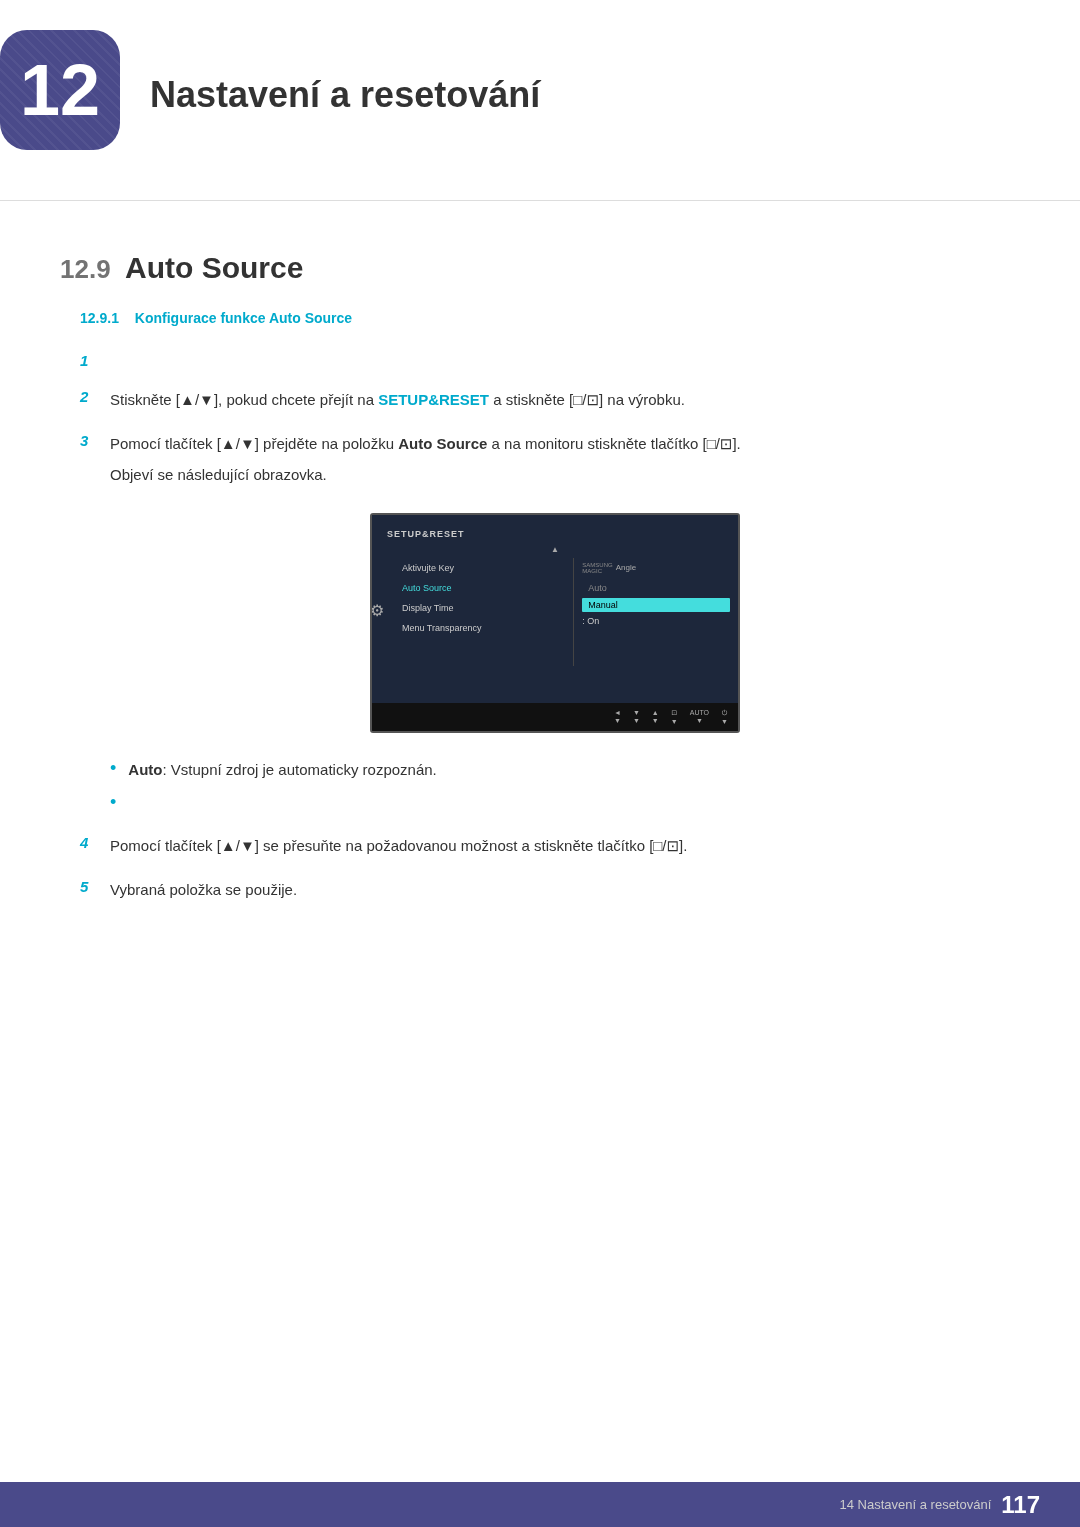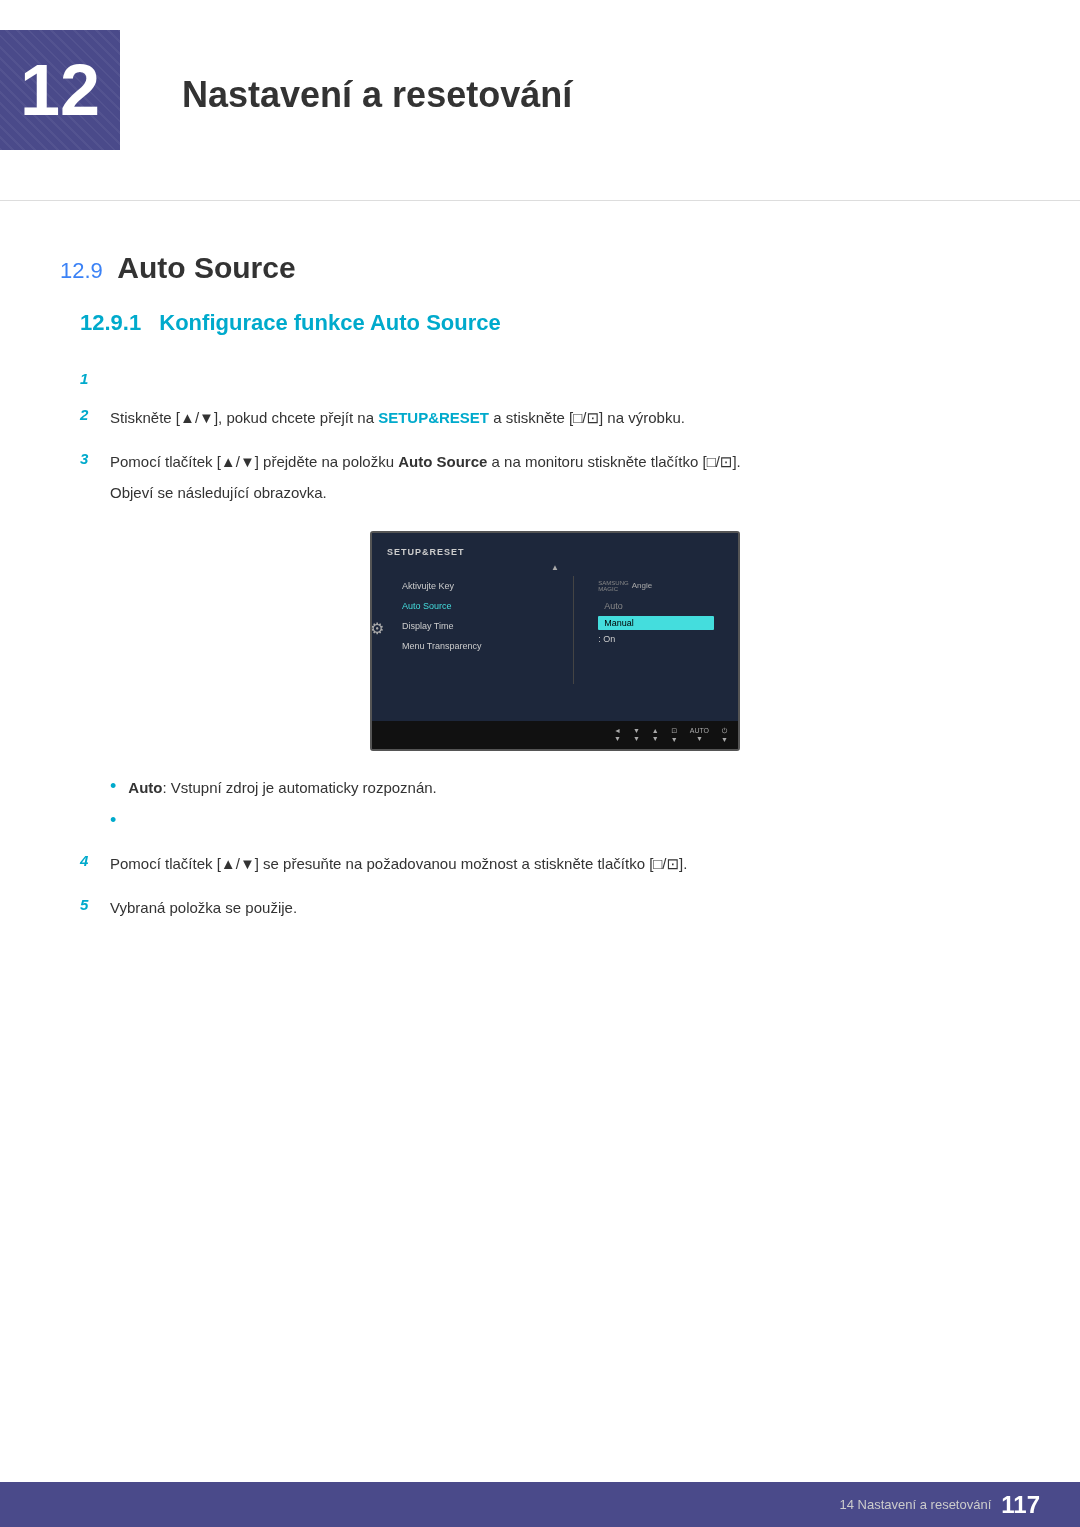--- a/index.html
+++ b/index.html
@@ -24,20 +24,21 @@
 
     .chapter-badge {
       display: flex;
       align-items: center;
       justify-content: center;
       min-width: 120px;
       height: 120px;
       background: #4a4a8a;
       position: relative;
       margin-right: 30px;
+      border-radius: 27px;
     }
 
     .chapter-badge::before {
       content: '';
       position: absolute;
       top: 0; left: 0; right: 0; bottom: 0;
       background: repeating-linear-gradient(
         45deg,
         rgba(255,255,255,0.05) 0px,
         rgba(255,255,255,0.05) 2px,
@@ -53,33 +54,32 @@
       position: relative;
       z-index: 1;
       line-height: 1;
     }
 
     .chapter-title-text {
       font-size: 36px;
       font-weight: bold;
       color: #333;
       padding-top: 10px;
-      margin-left: 32px;
     }
 
     
     .section-title {
       padding: 10px 60px 5px 60px;
       margin-bottom: 20px;
     }
 
     .section-number {
-      font-size: 22px;
-      font-weight: normal;
-      color: #3b82f6;
+      font-size: 26px;
+      font-weight: bold;
+      color: #737373;
     }
 
     .section-name {
       font-size: 30px;
       font-weight: bold;
       color: #333;
       margin-left: 10px;
     }
 
     
@@ -94,24 +94,24 @@
       line-height: 1.6;
     }
 
     .intro-text strong {
       color: #00aacc;
       font-weight: bold;
     }
 
     
     .subsection-title {
-      font-size: 22px;
+      font-size: 14px;
       font-weight: bold;
       color: #00aacc;
-      margin-bottom: 28px;
+      margin-bottom: 20px;
       padding-bottom: 5px;
     }
 
     
     .step {
       display: flex;
       margin-bottom: 18px;
       align-items: flex-start;
     }
 
@@ -204,21 +204,21 @@
       cursor: pointer;
     }
 
     .menu-item.active {
       color: #5dd;
     }
 
     .menu-right {
       width: 45%;
       border-left: 1px solid #444;
-      padding: 4px 24px;
+      padding: 4px 8px;
       position: relative;
     }
 
     .submenu-label {
       font-size: 7px;
       color: #aaa;
       margin-bottom: 6px;
       display: flex;
       align-items: center;
       gap: 3px;

